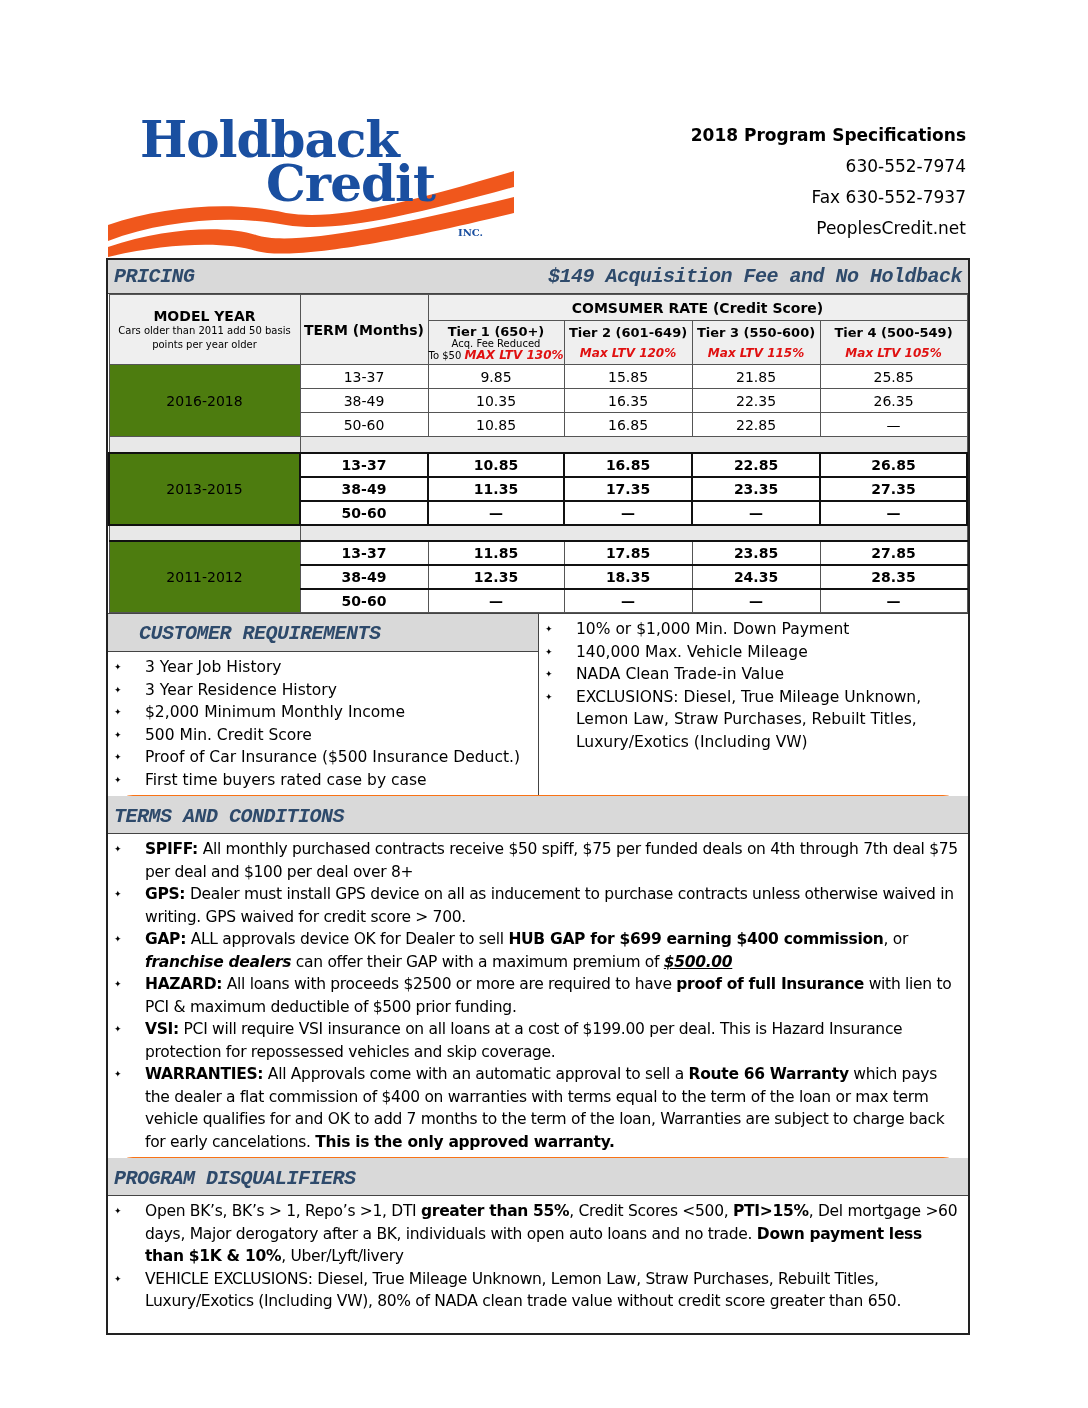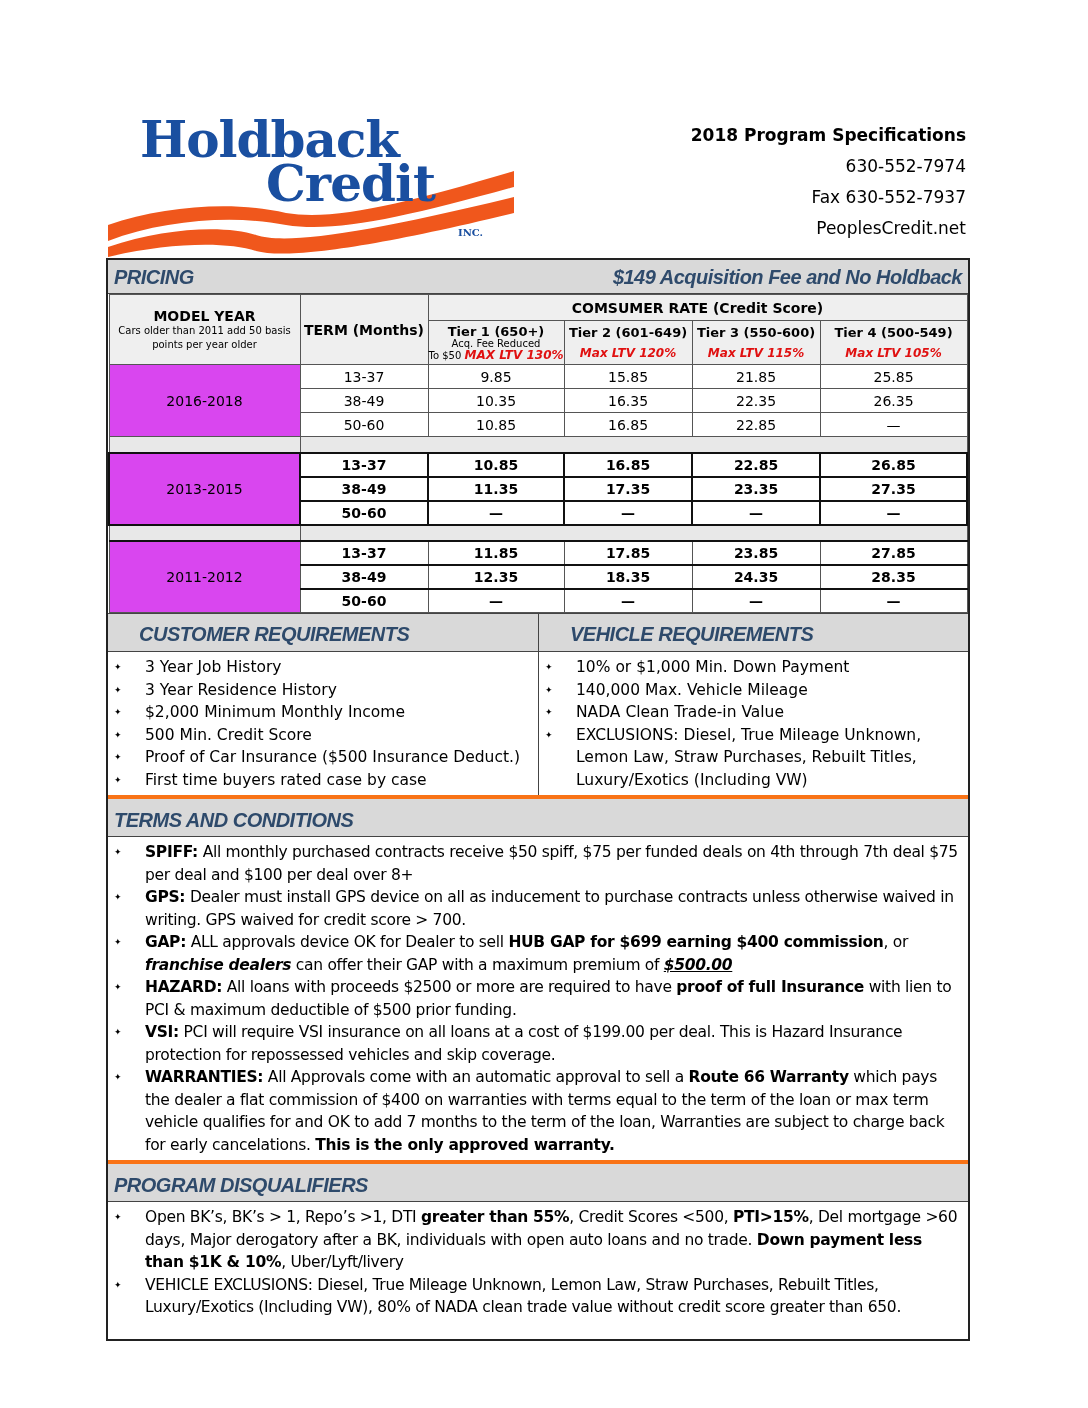--- a/index.html
+++ b/index.html
@@ -13,47 +13,47 @@
   .logo .w2 { left: 160px; top: 46px; font-size: 50px; }
   .logo .inc { position: absolute; left: 352px; top: 72px; font-size: 10px; font-weight: bold; color: #1a4fa0; font-family: "DejaVu Serif", serif; margin-top: 47px; }
   .logo svg { position: absolute; left: 0; top: 55px; }
 
   .contact { position: absolute; right: 122px; top: 120px; text-align: right; font-family: "DejaVu Sans", sans-serif; }
   .contact div { font-size: 17px; line-height: 31px; }
   .contact .title { font-weight: bold; }
 
   
   .frame { position: absolute; left: 106px; top: 258px; width: 864px; border: 2px solid #222; }
-  .section-head { background: #d9d9d9; color: #2e4a6b; font-style: italic; font-weight: bold; font-family: Liberation Sans, sans-serif; font-size: 20px; padding: 0 6px; height: 34px; line-height: 34px; border-bottom: 1px solid #444; display: flex; justify-content: space-between; letter-spacing: -0.5px; }
+  .section-head { background: #d9d9d9; color: #2e4a6b; font-style: italic; font-weight: bold; font-family: Liberation Mono, monospace; font-size: 20px; padding: 0 6px; height: 34px; line-height: 34px; border-bottom: 1px solid #444; display: flex; justify-content: space-between; letter-spacing: -0.5px; }
 
   table.pricing { width: 100%; border-collapse: collapse; font-family: "DejaVu Sans", sans-serif; border-radius: 18px; }
   table.pricing td, table.pricing th { border: 1px solid #555; text-align: center; font-size: 14px; font-weight: normal; }
   table.pricing th { background: #efefef; }
   .th-model { width: 191px; }
   .th-term { width: 128px; }
   .th-model .big, .th-term .big, .th-rate .big { font-weight: bold; font-size: 14px; }
   .th-model .small { font-size: 10px; line-height: 14px; }
   .tier-name { font-size: 13px; font-weight: bold; }
   .tier-note { font-size: 10px; line-height: 10px; }
   .tier-ltv { color: #e01010; font-style: italic; font-weight: bold; font-size: 12px; }
   table.pricing tr.data td { height: 24px; font-size: 14px; }
   table.pricing tr.spacer td { height: 16px; background: #e8e8e8; }
   table.pricing tbody.bold td { border: 2px solid #111; font-weight: bold; }
   table.pricing tbody.bold2 td { border-top: 2px solid #111; font-weight: bold; }
-  .year-cell { background: #d946ef; }
+  .year-cell { background: #4d7c0f; }
 
   .req-row { display: flex; border-top: 1px solid #444; }
   .req-col { width: 50%; }
   .req-col + .req-col { border-left: 1px solid #444; }
   .req-col .section-head { border-bottom: 1px solid #444; padding-left: 31px; }
   ul.blist { list-style: none; font-family: "DejaVu Sans", sans-serif; font-size: 15.5px; line-height: 22.5px; padding: 4px 6px 4px 6px; }
   ul.blist li { position: relative; padding-left: 31px; }
   ul.blist li::before { content: "\2726"; position: absolute; left: 0; font-size: 9px; top: 0; }
 
-  .section { border-top: 4px solid #f97316; }
+  .section { border-top: 1px solid #f97316; border-radius: 25px; }
   .terms { font-size: 15.5px; line-height: 22.6px; font-family: "DejaVu Sans", sans-serif; letter-spacing: -0.3px; }
   .terms li { padding-right: 4px; }
   .terms b { font-weight: bold; }
   .it-u { font-style: italic; font-weight: bold; text-decoration: underline; }
   .it { font-style: italic; font-weight: bold; }
   .disq-pad { height: 16px; }
 </style>
 </head>
 <body>
 
@@ -207,23 +207,20 @@
       <ul class="blist">
         <li>3 Year Job History</li>
         <li>3 Year Residence History</li>
         <li>$2,000 Minimum Monthly Income</li>
         <li>500 Min. Credit Score</li>
         <li>Proof of Car Insurance ($500 Insurance Deduct.)</li>
         <li>First time buyers rated case by case</li>
       </ul>
     </div>
     <div class="req-col">
-      <div class="section-head" style="height:38px;line-height:40px">
-        <span>VEHICLE REQUIREMENTS</span>
-      </div>
       <ul class="blist">
         <li>10% or $1,000 Min. Down Payment</li>
         <li>140,000 Max. Vehicle Mileage</li>
         <li>NADA Clean Trade-in Value</li>
         <li>EXCLUSIONS: Diesel, True Mileage Unknown, Lemon Law, Straw Purchases, Rebuilt Titles, Luxury/Exotics (Including VW)</li>
       </ul>
     </div>
   </div>
 
   <div class="section">

